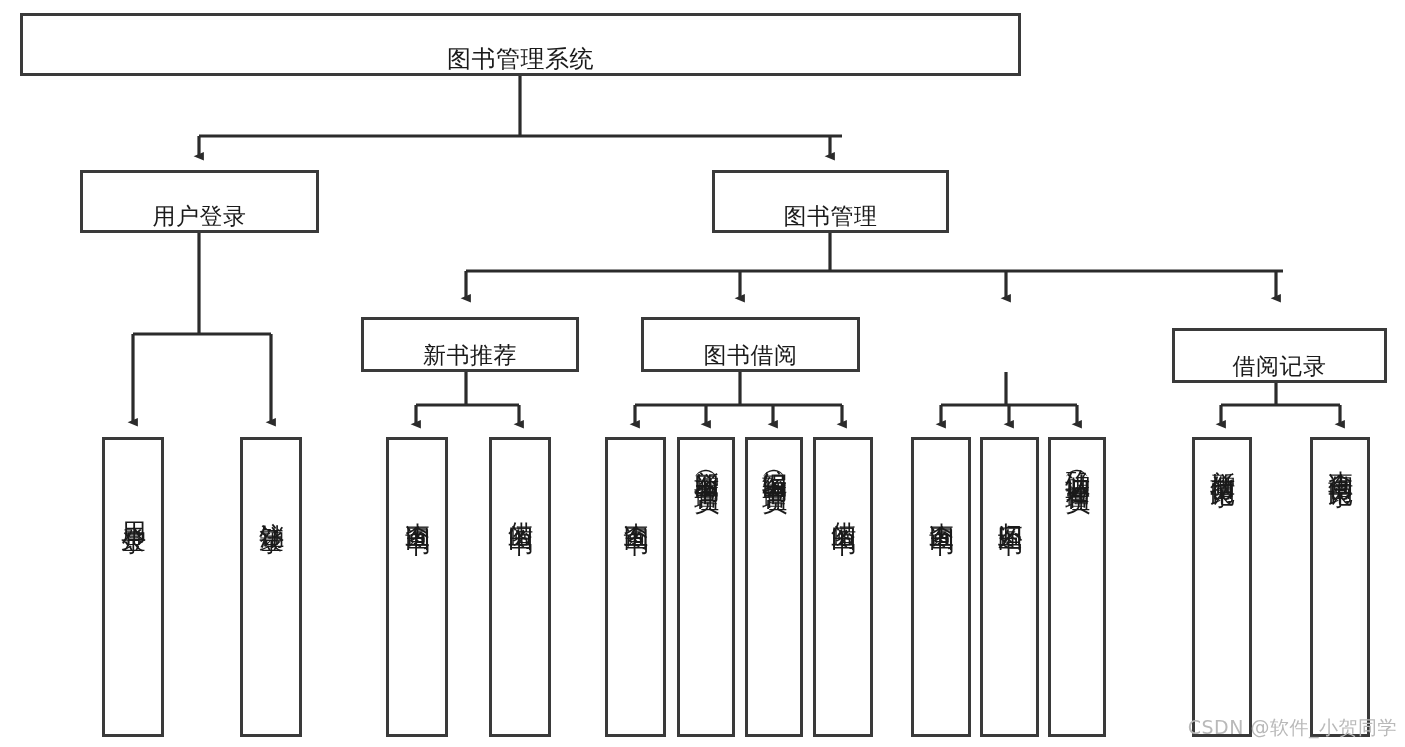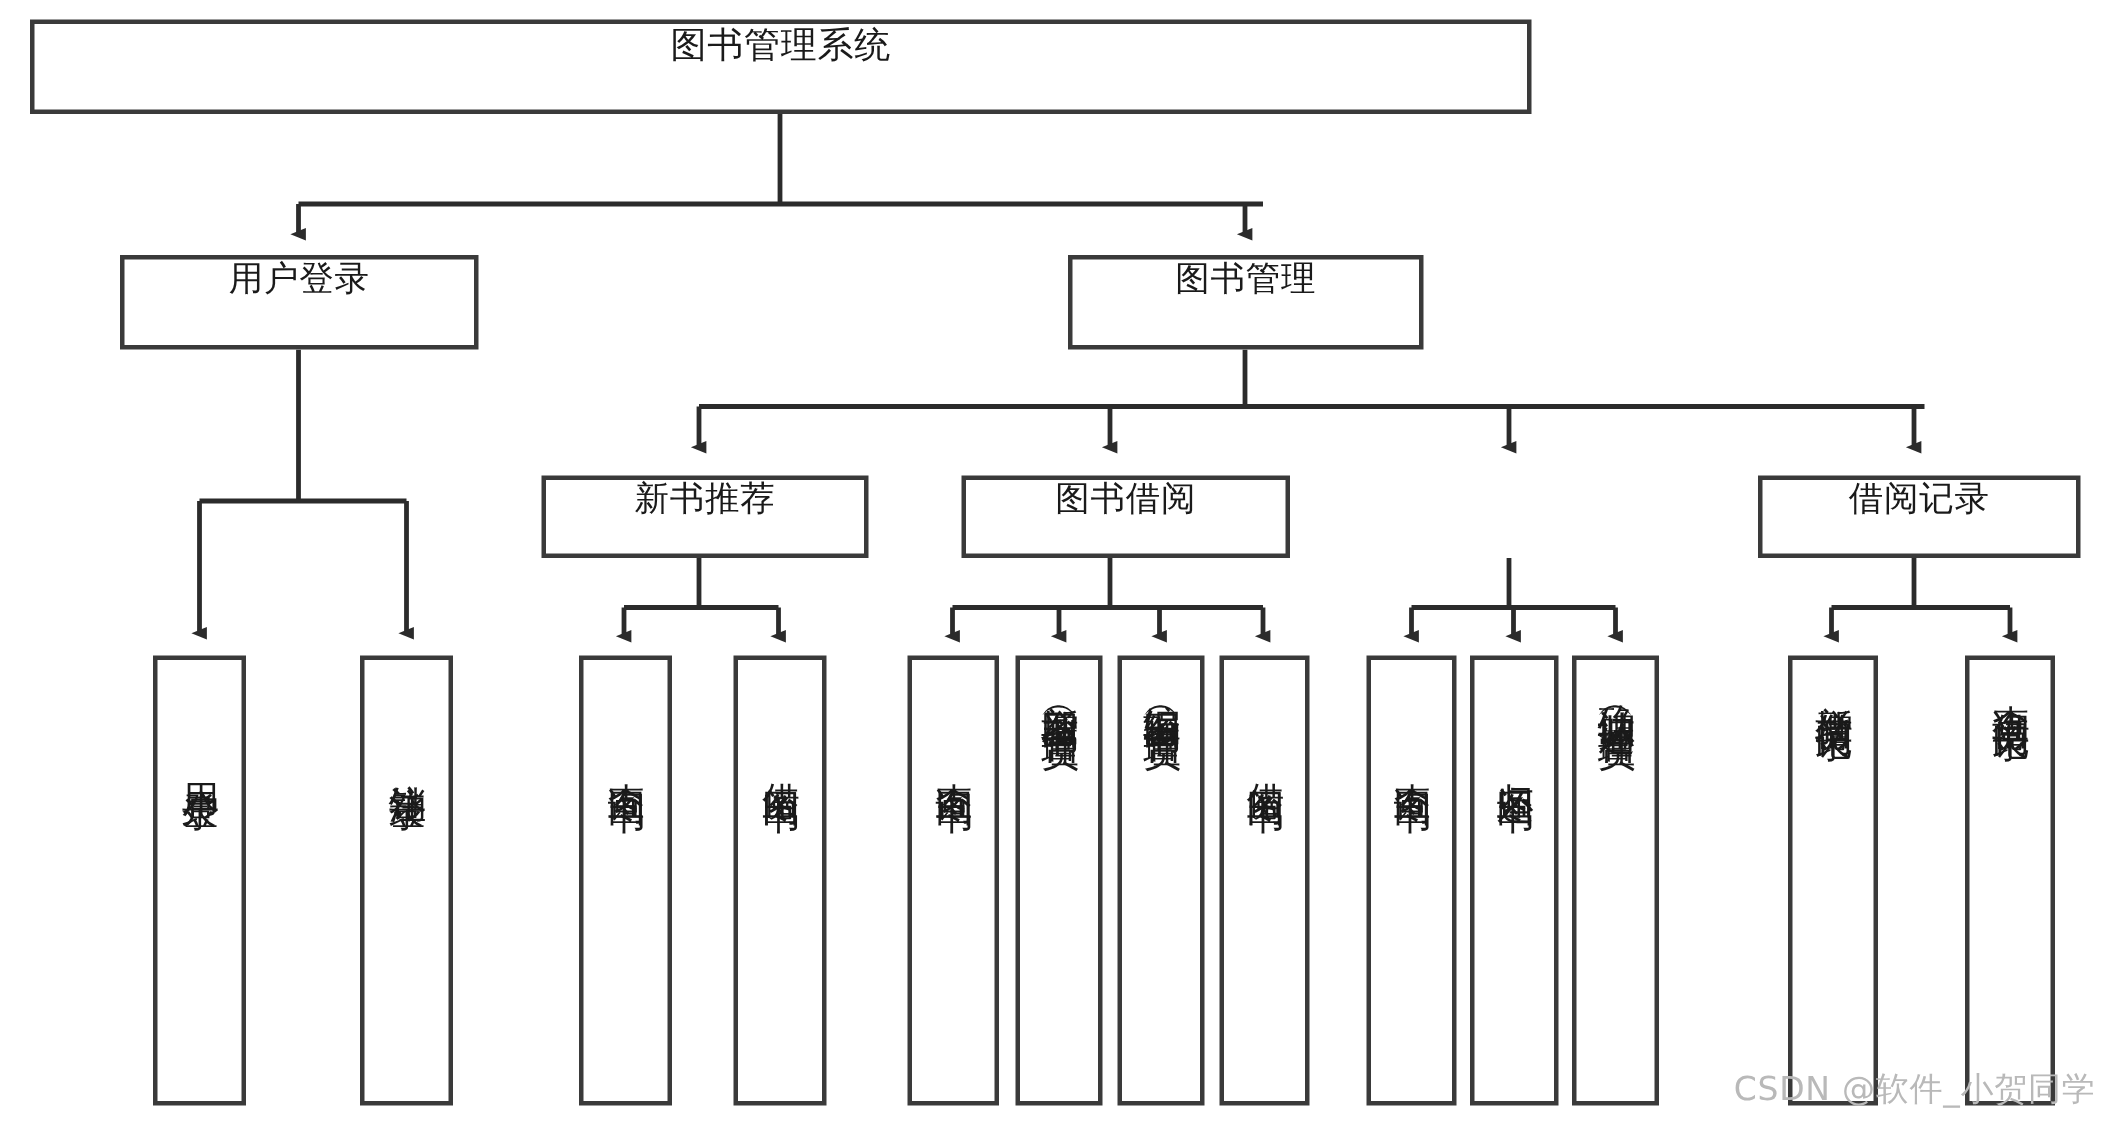--- a/index.html
+++ b/index.html
@@ -24,21 +24,21 @@
     width: 1405px;
     height: 747px;
     pointer-events: none;
   }
   .node {
     position: absolute;
     box-sizing: border-box;
     background: #ffffff;
     border: 3px solid #3a3a3a;
     display: flex;
-    align-items: flex-start;
+    align-items: flex-end;
     justify-content: center;
   }
   .node .label {
     color: #1a1a1a;
     text-align: center;
     line-height: 1.18;
     letter-spacing: 0.5px;
   }
   .node.horizontal .label {
     font-size: 23px;
@@ -62,21 +62,21 @@
   .node.vertical.mid .label {
     margin-top: 58px;
   }
   .node.vertical.tall .label {
     margin-top: 6px;
   }
   .watermark {
     position: absolute;
     right: 8px;
     bottom: 6px;
-    font-size: 22px;
+    font-size: 19px;
     color: #b9b9b9;
     letter-spacing: 0.5px;
     white-space: nowrap;
   }
 </style>
 </head>
 <body>
 
 <div id="diagram-root">
 
@@ -140,21 +140,21 @@
   <div class="node horizontal" style="left:361px; top:317px; width:218px; height:55px;">
     <span class="label">新书推荐</span>
   </div>
 
   <div class="node horizontal" style="left:712px; top:170px; width:237px; height:63px;">
     <span class="label">图书管理</span>
   </div>
   <div class="node horizontal" style="left:641px; top:317px; width:219px; height:55px;">
     <span class="label">图书借阅</span>
   </div>
-  <div class="node horizontal" style="left:1172px; top:317px; width:215px; height:55px;">
+  <div class="node horizontal" style="left:1172px; top:328px; width:215px; height:55px;">
     <span class="label">借阅记录</span>
   </div>
 
   <div class="node vertical mid" style="left:102px; top:437px; width:62px; height:300px;">
     <span class="label">用户登录</span>
   </div>
   <div class="node vertical mid" style="left:240px; top:437px; width:62px; height:300px;">
     <span class="label">注销登录</span>
   </div>
 

